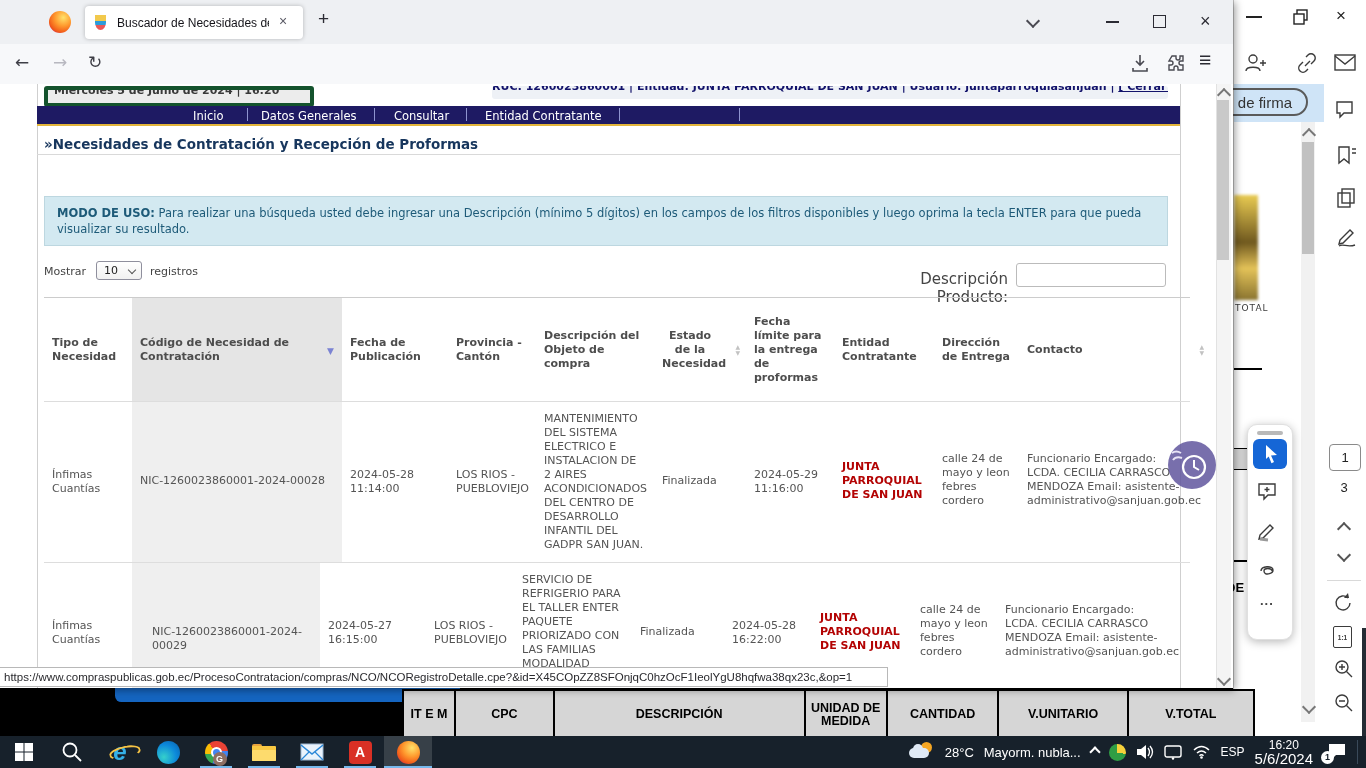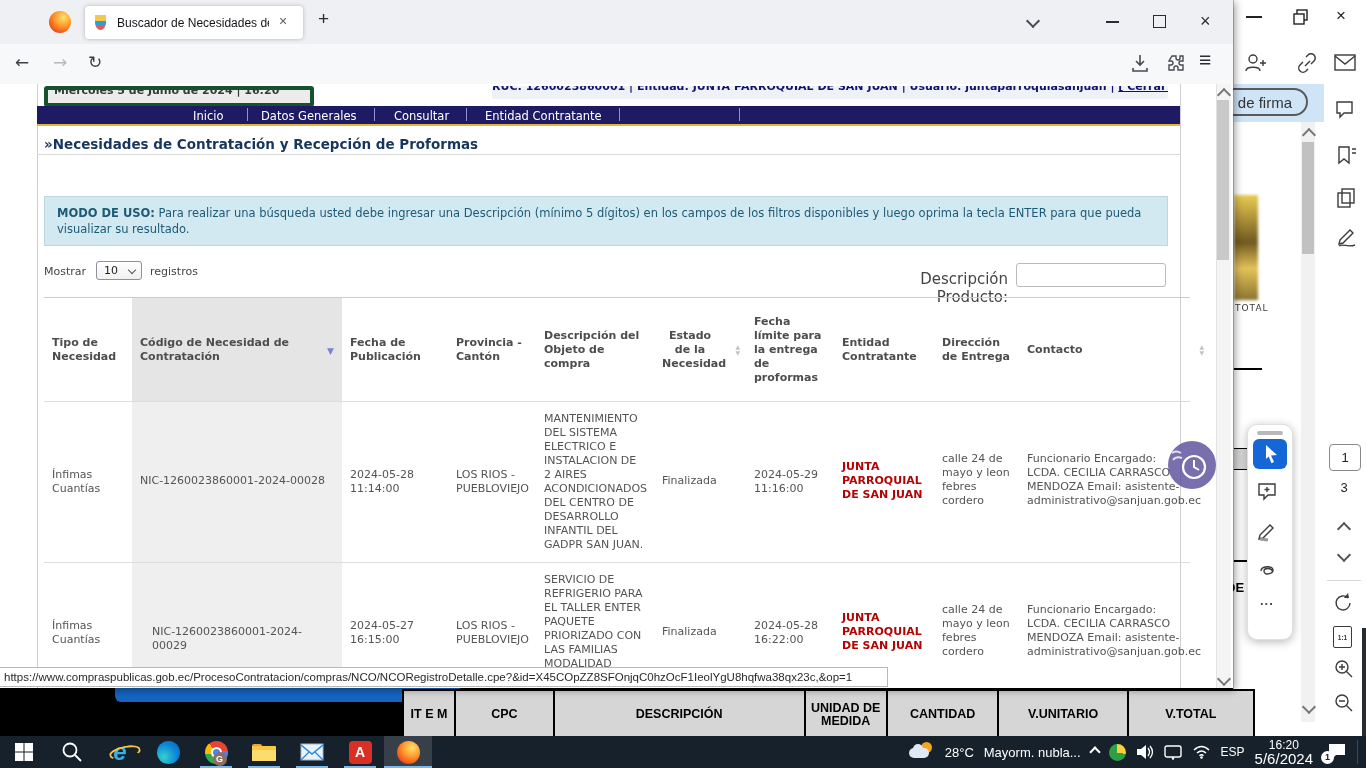--- a/index.html
+++ b/index.html
@@ -289,21 +289,21 @@
           <div class="tc" style="width:118px;padding-top:10px;">MANTENIMIENTO DEL SISTEMA ELECTRICO E INSTALACION DE 2 AIRES ACONDICIONADOS DEL CENTRO DE DESARROLLO INFANTIL DEL GADPR SAN JUAN.</div>
           <div class="tc" style="width:92px;padding-top:72px;">Finalizada</div>
           <div class="tc" style="width:88px;padding-top:66px;">2024-05-29 11:16:00</div>
           <div class="tc red" style="width:100px;padding-top:58px;">JUNTA PARROQUIAL DE SAN JUAN</div>
           <div class="tc" style="width:85px;padding-top:50px;">calle 24 de mayo y leon febres cordero</div>
           <div class="tc" style="width:171px;padding-top:50px;">Funcionario Encargado: LCDA. CECILIA CARRASCO MENDOZA Email: asistente-administrativo@sanjuan.gob.ec</div>
         </div>
 
         <div class="trow" style="border-top:1px solid #ddd;min-height:128px;">
           <div class="tc" style="width:88px;padding-top:56px;">Ínfimas Cuantías</div>
-          <div class="tc shade" style="width:210px;padding-top:62px;padding-left:20px;">NIC-1260023860001-2024-00029</div>
+          <div class="tc shade" style="width:188px;padding-top:62px;padding-left:20px;">NIC-1260023860001-2024-00029</div>
           <div class="tc" style="width:106px;padding-top:56px;">2024-05-27 16:15:00</div>
           <div class="tc" style="width:88px;padding-top:56px;">LOS RIOS - PUEBLOVIEJO</div>
           <div class="tc" style="width:118px;padding-top:10px;">SERVICIO DE REFRIGERIO PARA EL TALLER ENTER PAQUETE PRIORIZADO CON LAS FAMILIAS MODALIDAD</div>
           <div class="tc" style="width:92px;padding-top:62px;">Finalizada</div>
           <div class="tc" style="width:88px;padding-top:56px;">2024-05-28 16:22:00</div>
           <div class="tc red" style="width:100px;padding-top:48px;">JUNTA PARROQUIAL DE SAN JUAN</div>
           <div class="tc" style="width:85px;padding-top:40px;">calle 24 de mayo y leon febres cordero</div>
           <div class="tc" style="width:171px;padding-top:40px;">Funcionario Encargado: LCDA. CECILIA CARRASCO MENDOZA Email: asistente-administrativo@sanjuan.gob.ec</div>
         </div>
       </div>

